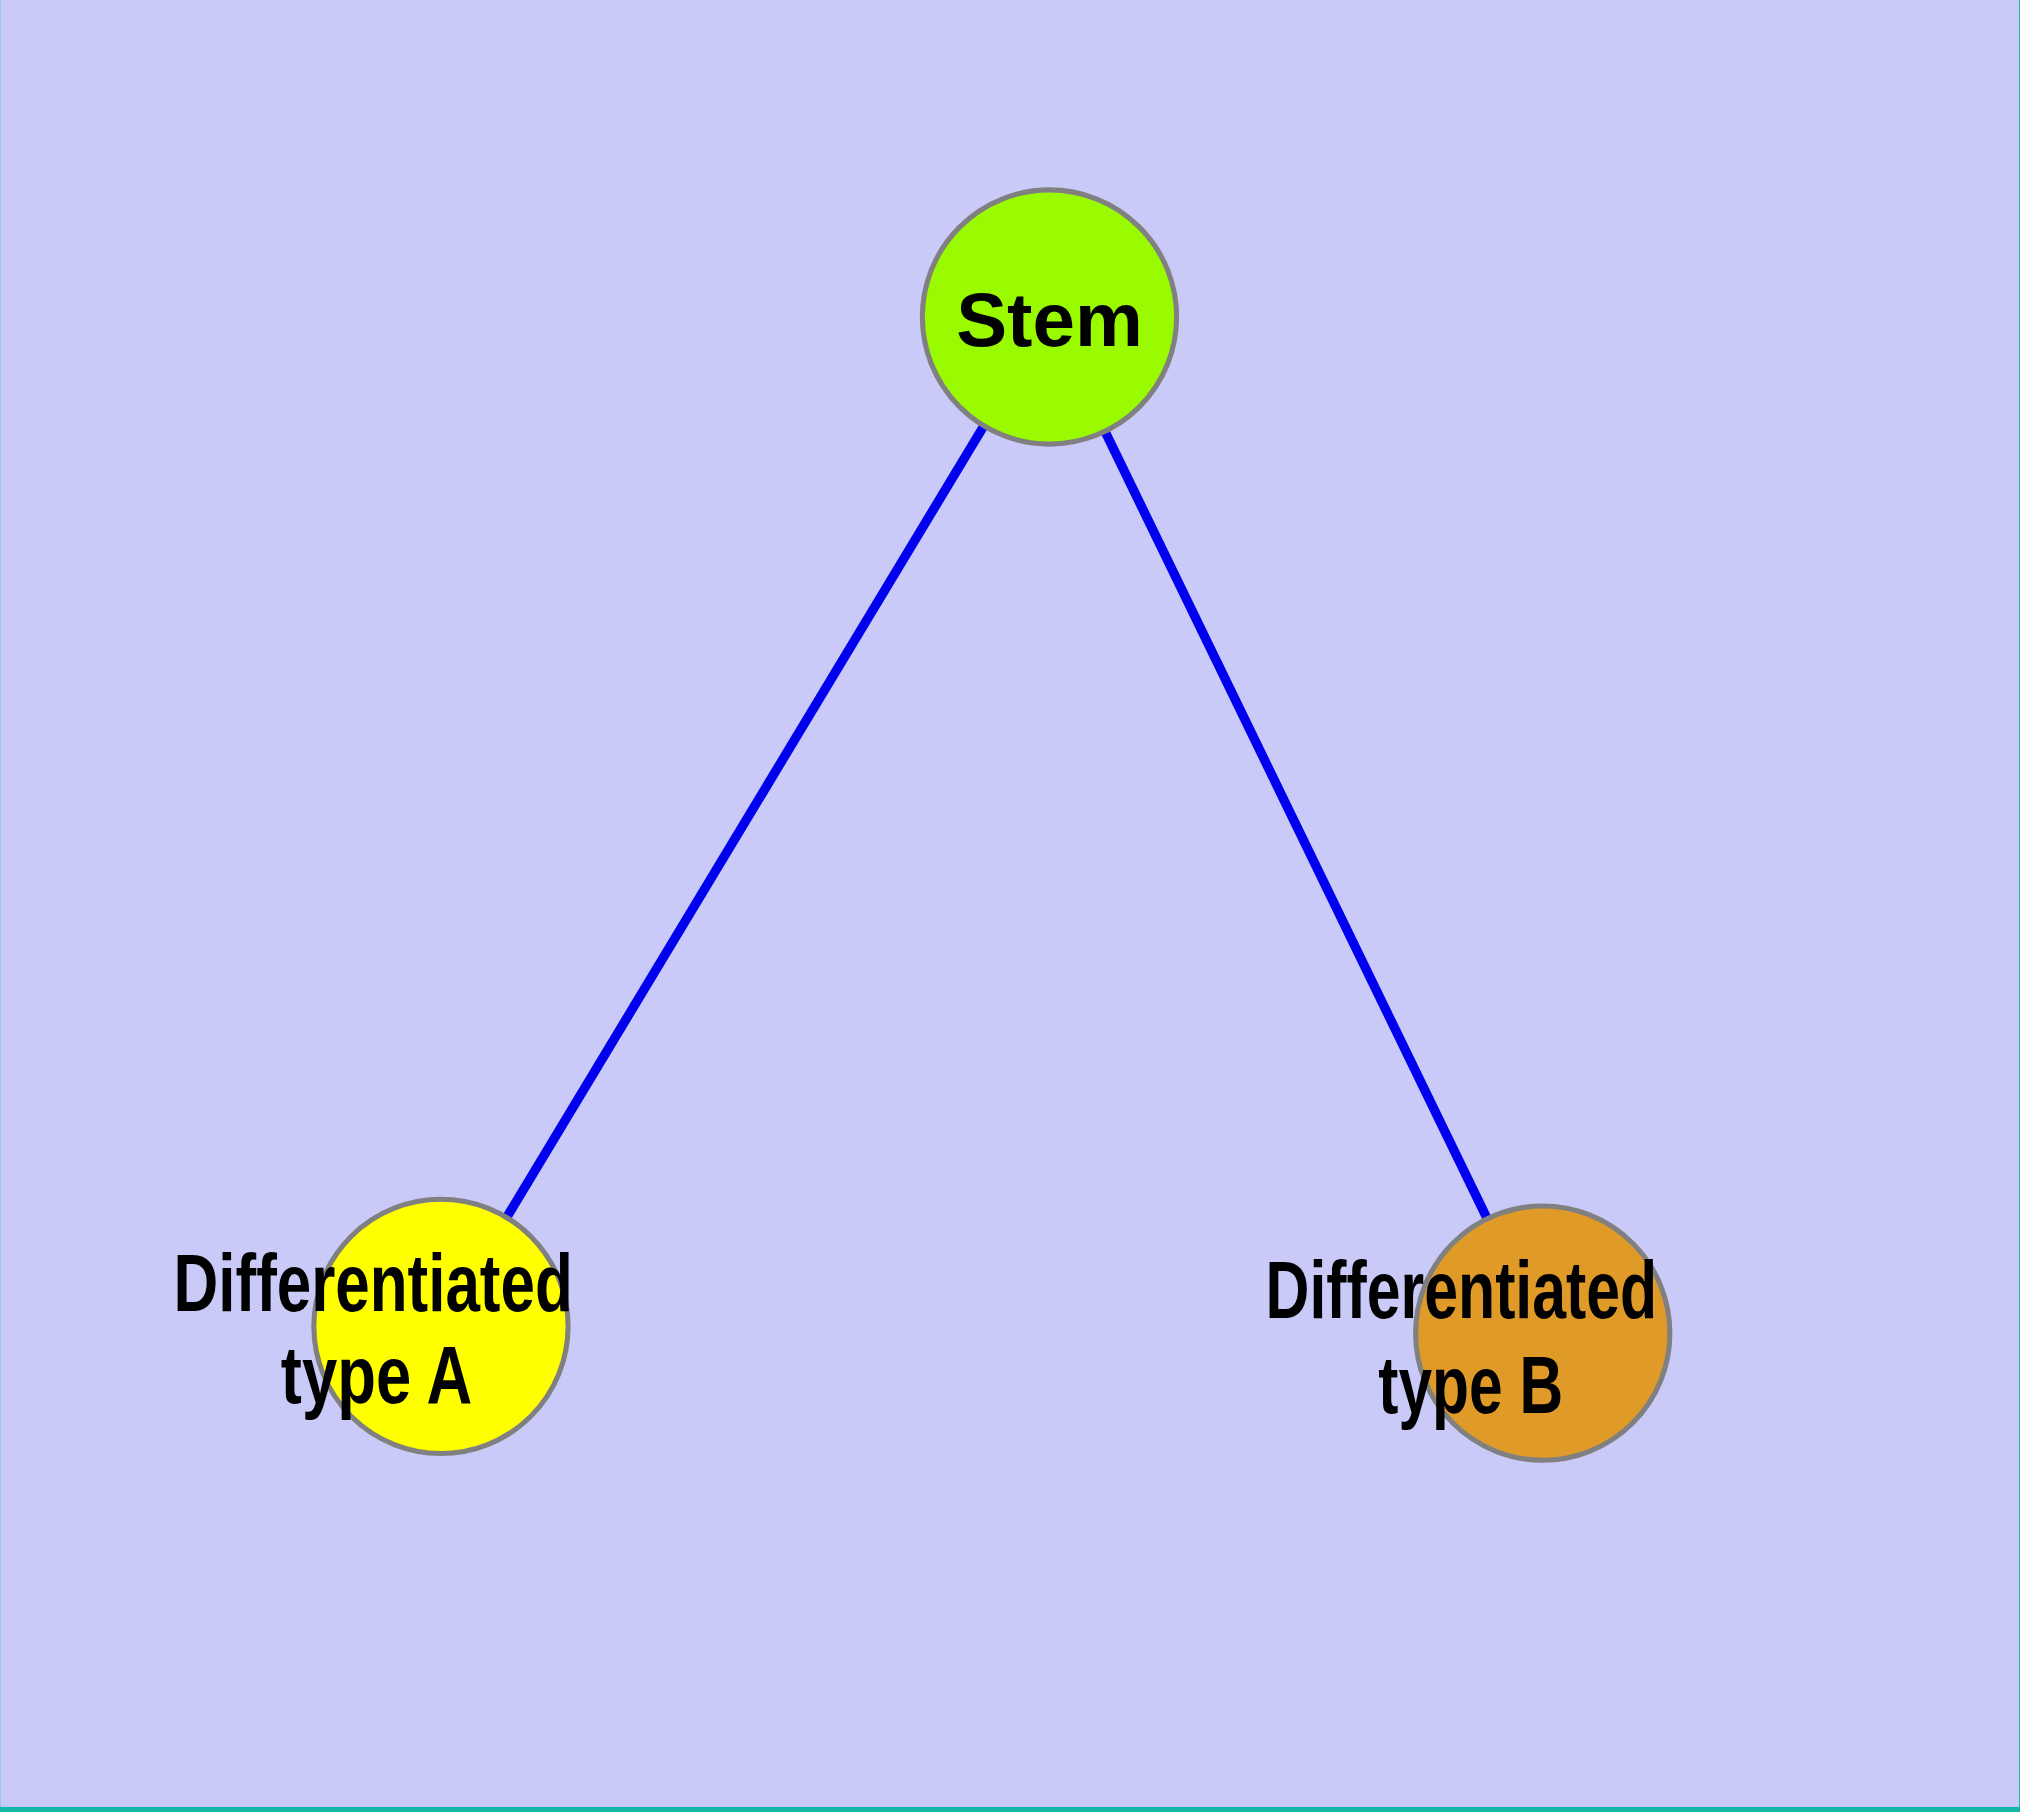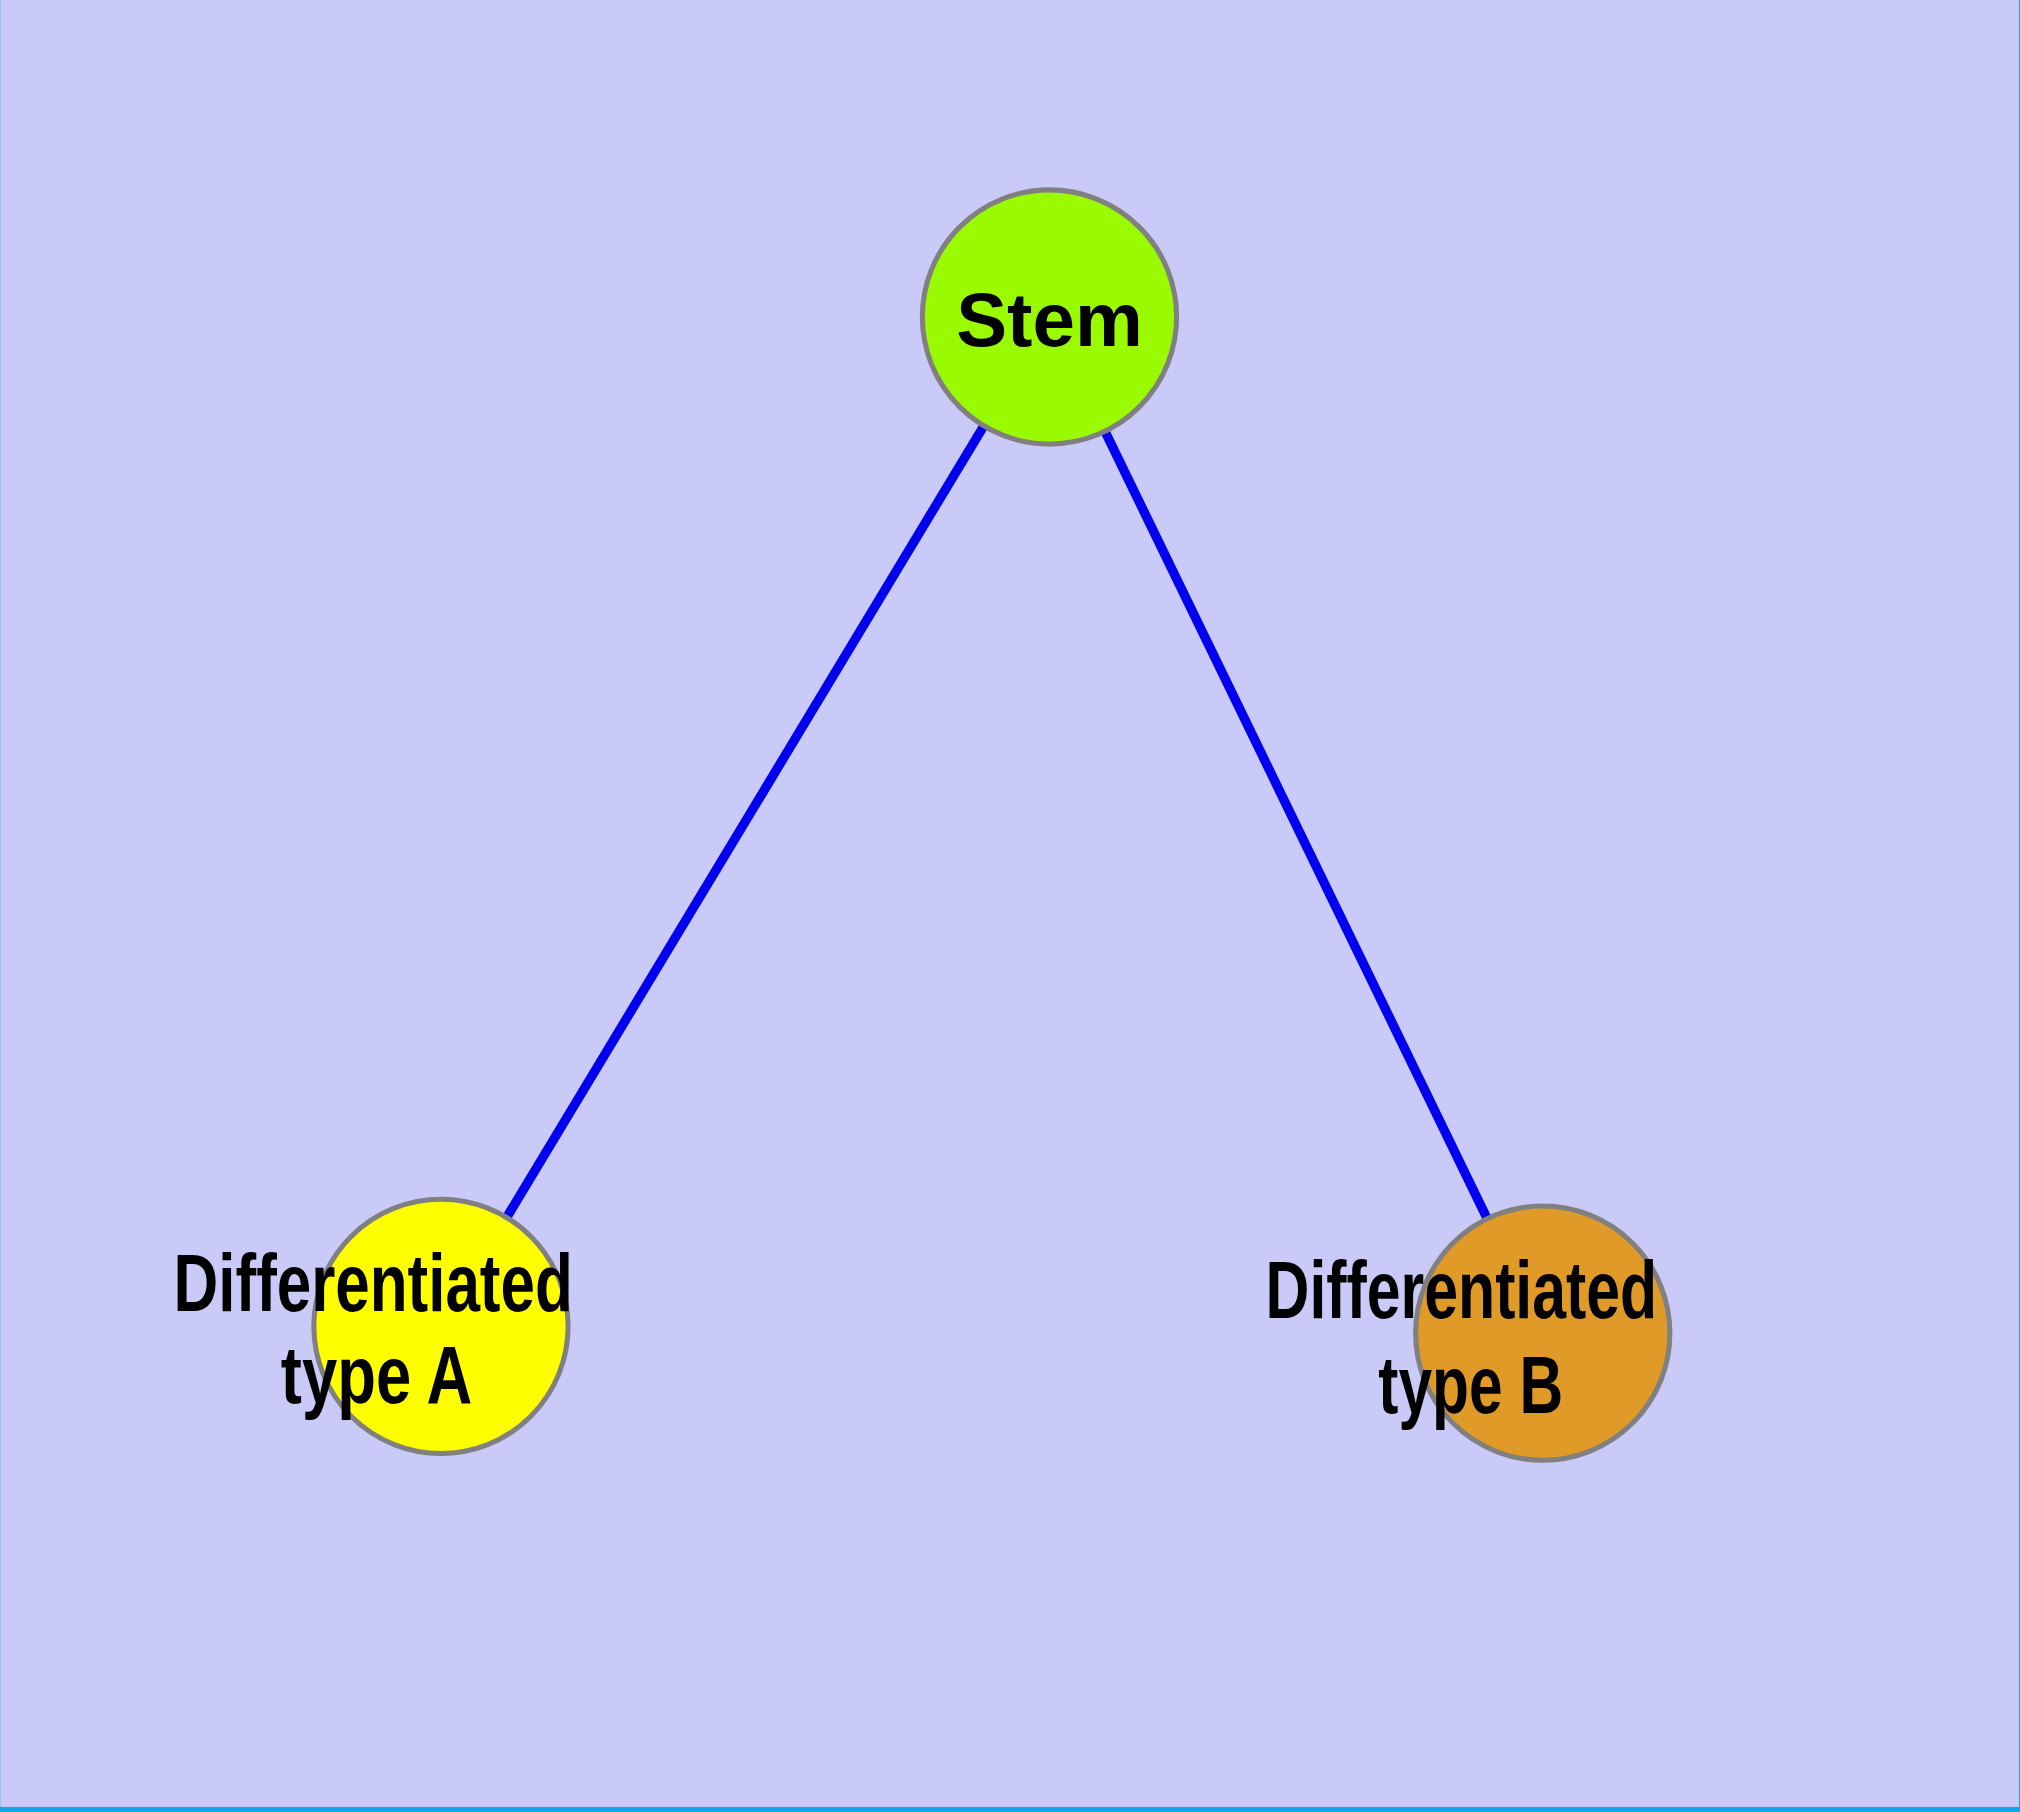--- a/index.html
+++ b/index.html
@@ -4,21 +4,21 @@
 <style>
   html, body {
     margin: 0;
     padding: 0;
     background: #ffffff;
   }
   .stage {
     position: relative;
     width: 2021px;
     height: 1812px;
-    background: #0ea5e9;
+    background: #14b8a6;
     overflow: hidden;
   }
   svg.diagram {
     display: block;
     width: 2021px;
     height: 1812px;
   }
   .node-circle {
     stroke: #808080;
     stroke-width: 6;

